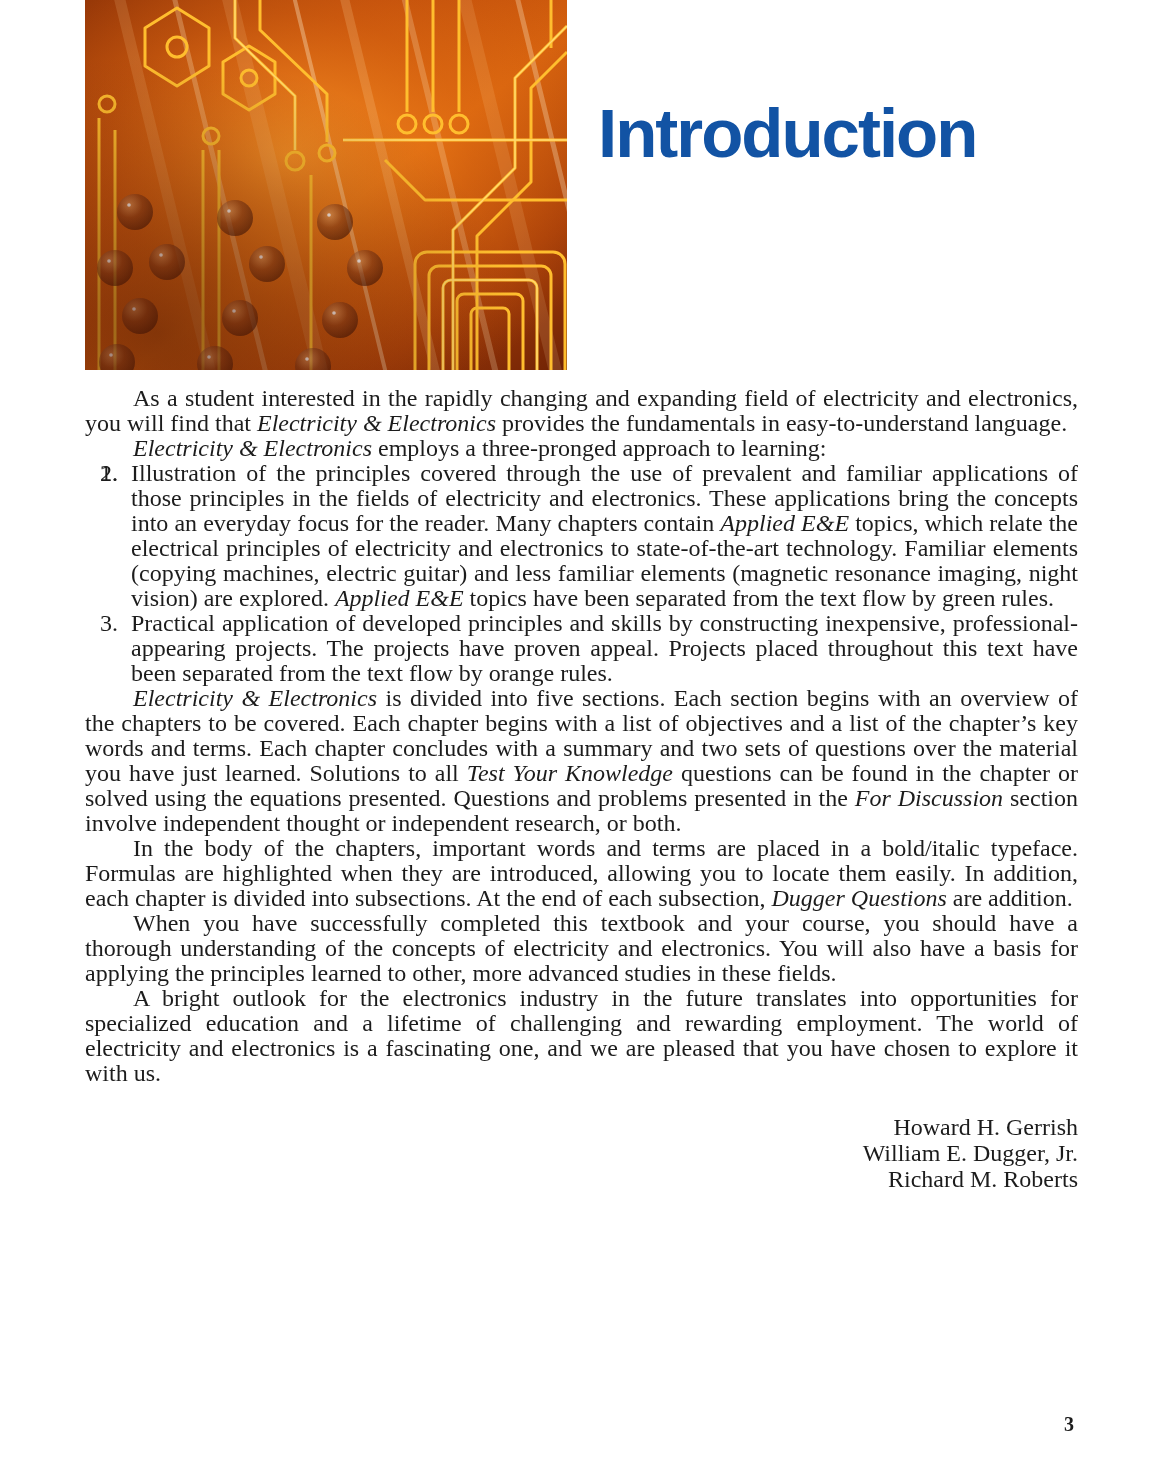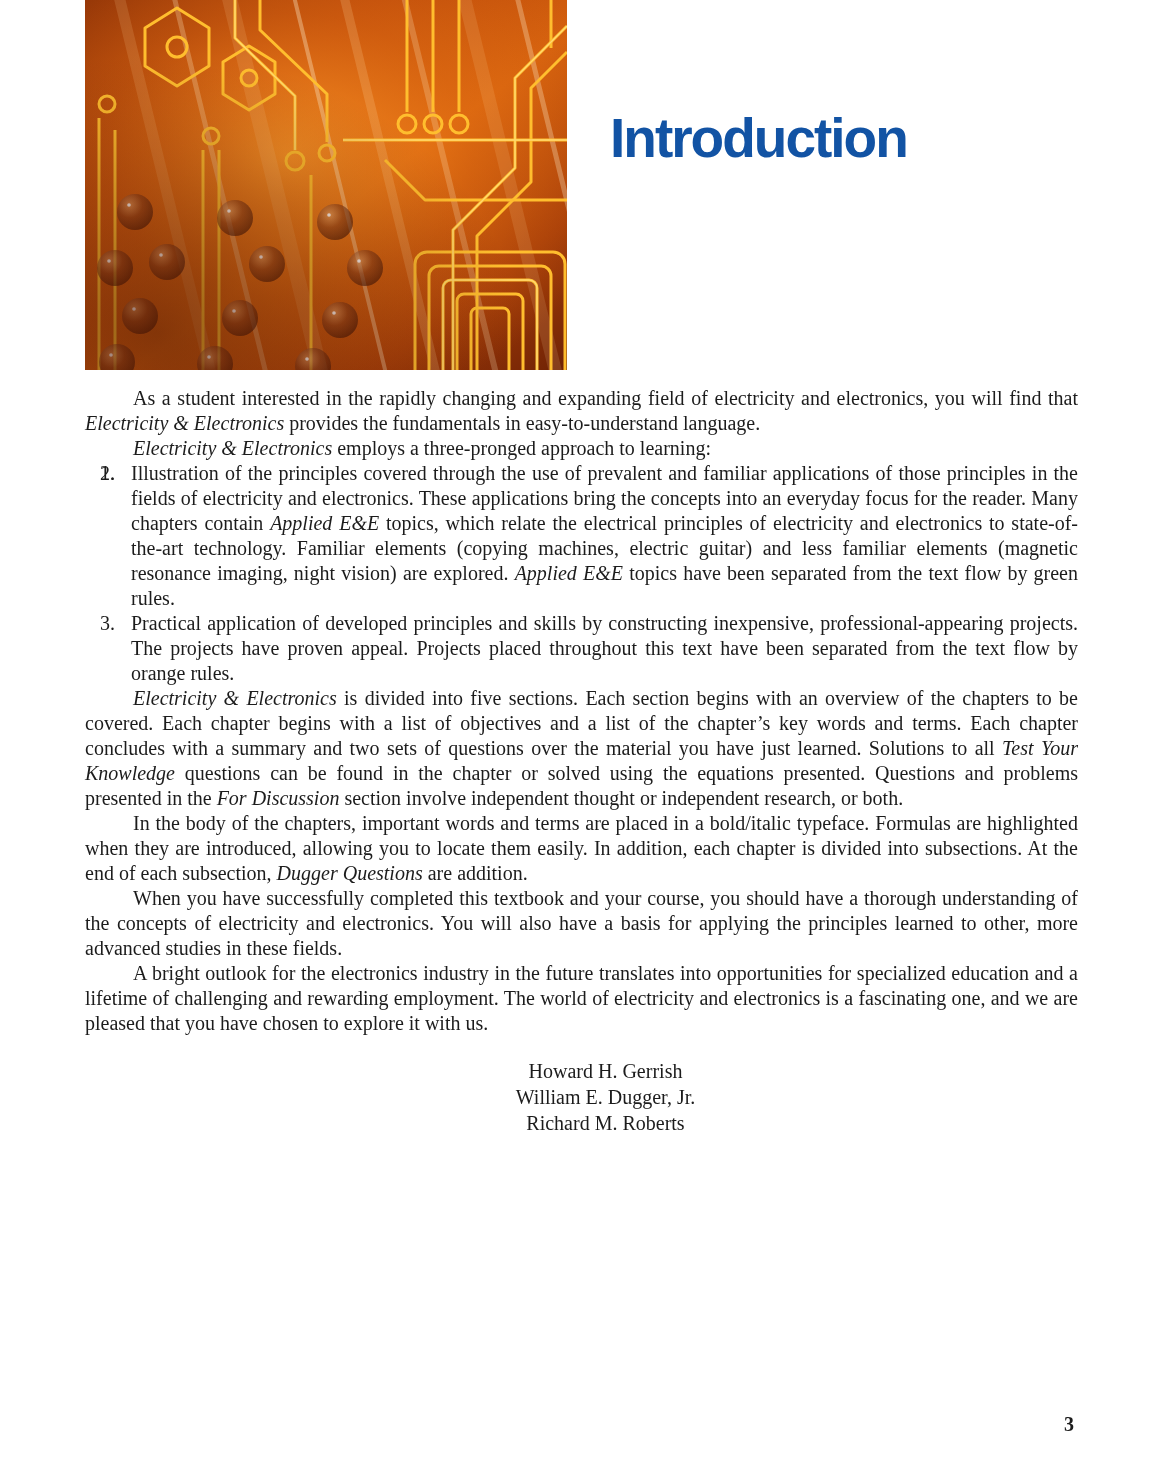--- a/index.html
+++ b/index.html
@@ -5,32 +5,32 @@
   html, body { margin:0; padding:0; background:#ffffff; }
   .page {
     position:relative; width:1156px; height:1479px; background:#ffffff;
     font-family:"Liberation Serif", serif; color:#1c1c1c; overflow:hidden;
   }
   .hero {
     position:absolute; left:85px; top:0; width:482px; height:370px; overflow:hidden;
   }
   .hero svg { display:block; }
   .title {
-    position:absolute; left:598px; top:98px; margin:12px;
+    position:absolute; left:598px; top:98px; margin:0;
     font-family:"Liberation Sans", sans-serif; font-weight:bold;
-    font-size:55px; letter-spacing:-2px; line-height:1.05;
+    font-size:69px; letter-spacing:-2px; line-height:1.05;
   }
   .body-text {
     position:absolute; left:85px; top:386px; width:993px;
-    font-size:20px; line-height:25px; text-align:justify;
+    font-size:24px; line-height:25px; text-align:justify;
   }
   .body-text p.para { margin:0; text-indent:48px; }
   .body-text .li { position:relative; padding-left:46px; margin:0; }
   .body-text .li .num { position:absolute; left:15px; }
-  .authors { margin:22px 0 0 48px; line-height:26px; text-align:center; }
+  .authors { margin:28px 0 0 48px; line-height:26px; text-align:right; }
   .authors div { margin:0; }
   .page-number {
     position:absolute; left:1064px; top:1413px;
     font-size:20px; font-weight:bold;
   }
 </style>
 </head>
 <body>
 
 <div class="page">

